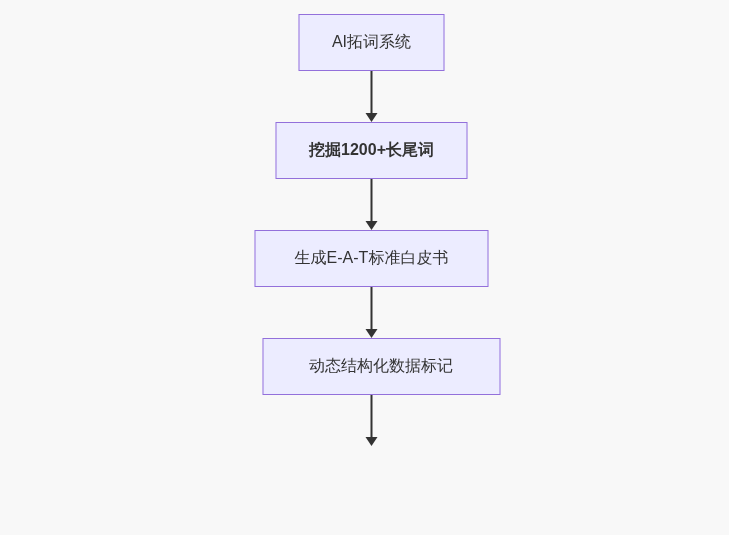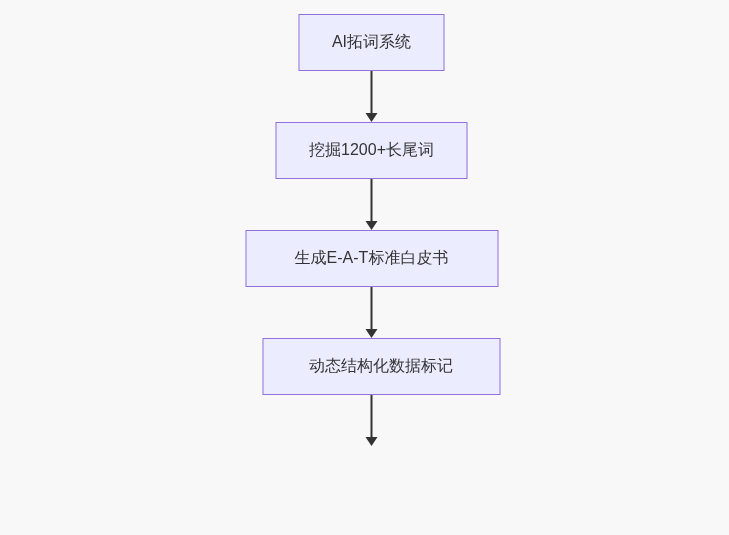--- a/index.html
+++ b/index.html
@@ -33,22 +33,22 @@
     background: #ECECFF;
     border: 1px solid #9370DB;
     display: flex;
     align-items: center;
     justify-content: center;
     font-size: 16px;
     color: #333333;
     white-space: nowrap;
   }
   .node.n0 { width: 146px; }
-  .node.n1 { width: 192px; }
-  .node.n2 { width: 253px; }
+  .node.n1 { width: 192px; font-weight: bold; }
+  .node.n2 { width: 234px; }
   .node.n3 { width: 238px; margin-left: 19px; }
   .node.n4 { width: 233px; }
   .edge {
     height: 51px;
     display: flex;
     flex-direction: column;
     align-items: center;
   }
   .edge .line {
     width: 2px;

